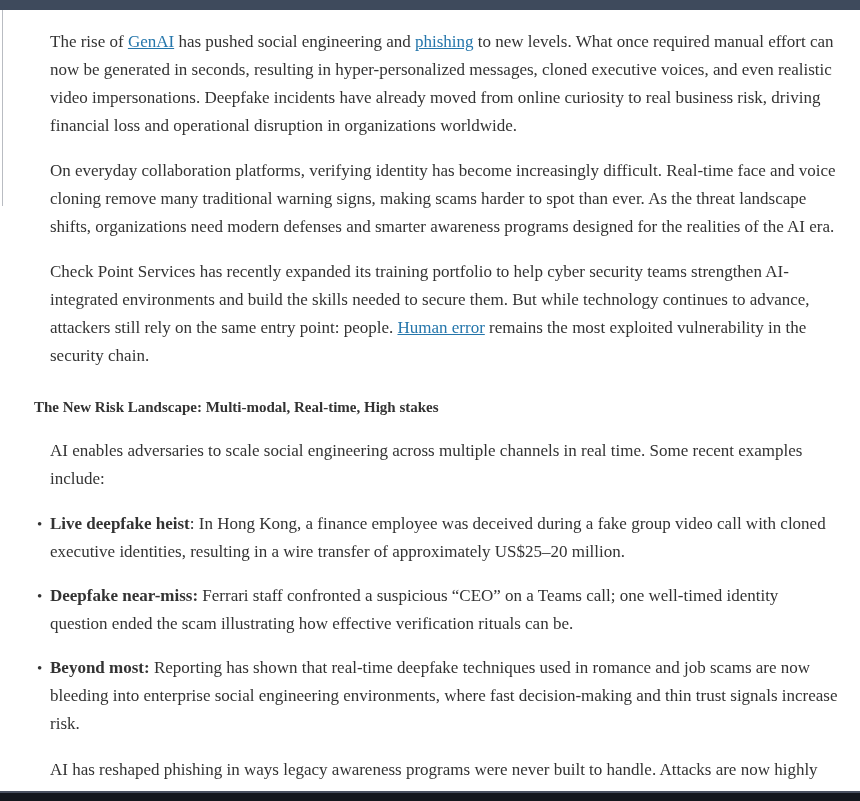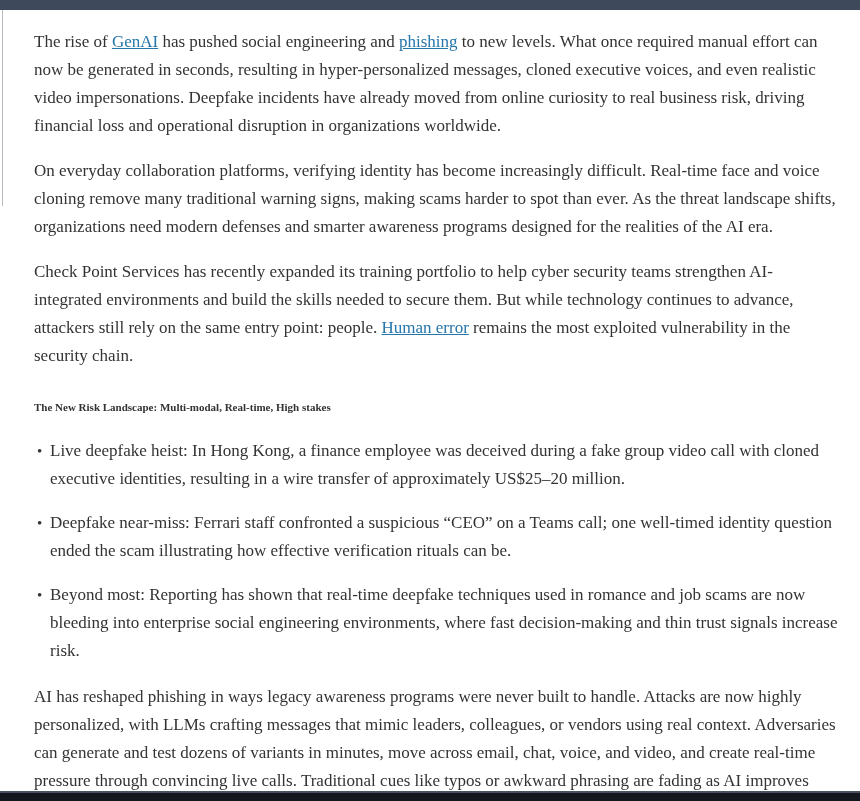--- a/index.html
+++ b/index.html
@@ -43,30 +43,30 @@
     left: 0;
     width: 860px;
     box-sizing: border-box;
     padding: 18px 22px 0 34px;
     font-family: "Liberation Serif", "DejaVu Serif", serif;
     font-size: 17px;
     line-height: 28px;
     color: #333333;
   }
   .article p {
-    margin: 0 0 17px 0;
+    margin: 0 0 17px 16px;
   }
   a.lnk {
     color: #2576ab;
     text-decoration: underline;
     cursor: pointer;
   }
   h3.section-heading {
     font-family: "Liberation Serif", "DejaVu Serif", serif;
-    font-size: 11px;
+    font-size: 15px;
     font-weight: bold;
     color: #333333;
     margin: 27px 0 20px 0;
     line-height: 20px;
   }
   ul.example-list {
     list-style: none;
     margin: 0 0 18px 0;
     padding: 0;
   }
@@ -76,39 +76,40 @@
     margin: 0 0 16px 0;
   }
   ul.example-list li .bullet-dot {
     position: absolute;
     left: 3px;
     top: 0;
     font-size: 15px;
     color: #333333;
   }
   .lead-bold {
-    font-weight: normal;
+    font-weight: bold;
   }
 </style>
 </head>
 <body>
 
 <div class="top-bar"></div>
 <div class="left-edge-line"></div>
 
 <div class="article">
 
   <p><span>The rise of </span><a class="lnk" href="#">GenAI</a><span> has pushed social engineering and </span><a class="lnk" href="#">phishing</a><span> to new levels. What once required manual effort can now be generated in seconds, resulting in hyper-personalized messages, cloned executive voices, and even realistic video impersonations. Deepfake incidents have already moved from online curiosity to real business risk, driving financial loss and operational disruption in organizations worldwide.</span></p>
 
   <p><span>On everyday collaboration platforms, verifying identity has become increasingly difficult. Real-time face and voice cloning remove many traditional warning signs, making scams harder to spot than ever. As the threat landscape shifts, organizations need modern defenses and smarter awareness programs designed for the realities of the AI era.</span></p>
 
   <p><span>Check Point Services has recently expanded its training portfolio to help cyber security teams strengthen AI-integrated environments and build the skills needed to secure them. But while technology continues to advance, attackers still rely on the same entry point: people. </span><a class="lnk" href="#">Human error</a><span> remains the most exploited vulnerability in the security chain.</span></p>
 
   <h3 class="section-heading">The New Risk Landscape: Multi-modal, Real-time, High stakes</h3>
 
+  <p><span>AI enables adversaries to scale social engineering across multiple channels in real time. Some recent examples include:</span></p>
 
   <ul class="example-list">
     <li><span class="bullet-dot">•</span><span class="lead-bold">Live deepfake heist</span><span>: In Hong Kong, a finance employee was deceived during a fake group video call with cloned executive identities, resulting in a wire transfer of approximately US$25–20 million.</span></li>
     <li><span class="bullet-dot">•</span><span class="lead-bold">Deepfake near-miss:</span><span> Ferrari staff confronted a suspicious “CEO” on a Teams call; one well-timed identity question ended the scam illustrating how effective verification rituals can be.</span></li>
     <li><span class="bullet-dot">•</span><span class="lead-bold">Beyond most:</span><span> Reporting has shown that real-time deepfake techniques used in romance and job scams are now bleeding into enterprise social engineering environments, where fast decision-making and thin trust signals increase risk.</span></li>
   </ul>
 
   <p><span>AI has reshaped phishing in ways legacy awareness programs were never built to handle. Attacks are now highly personalized, with LLMs crafting messages that mimic leaders, colleagues, or vendors using real context. Adversaries can generate and test dozens of variants in minutes, move across email, chat, voice, and video, and create real-time pressure through convincing live calls. Traditional cues like typos or awkward phrasing are fading as AI improves polish and consistency, which means employees must learn to verify intent and </span></p>
 
 </div>

